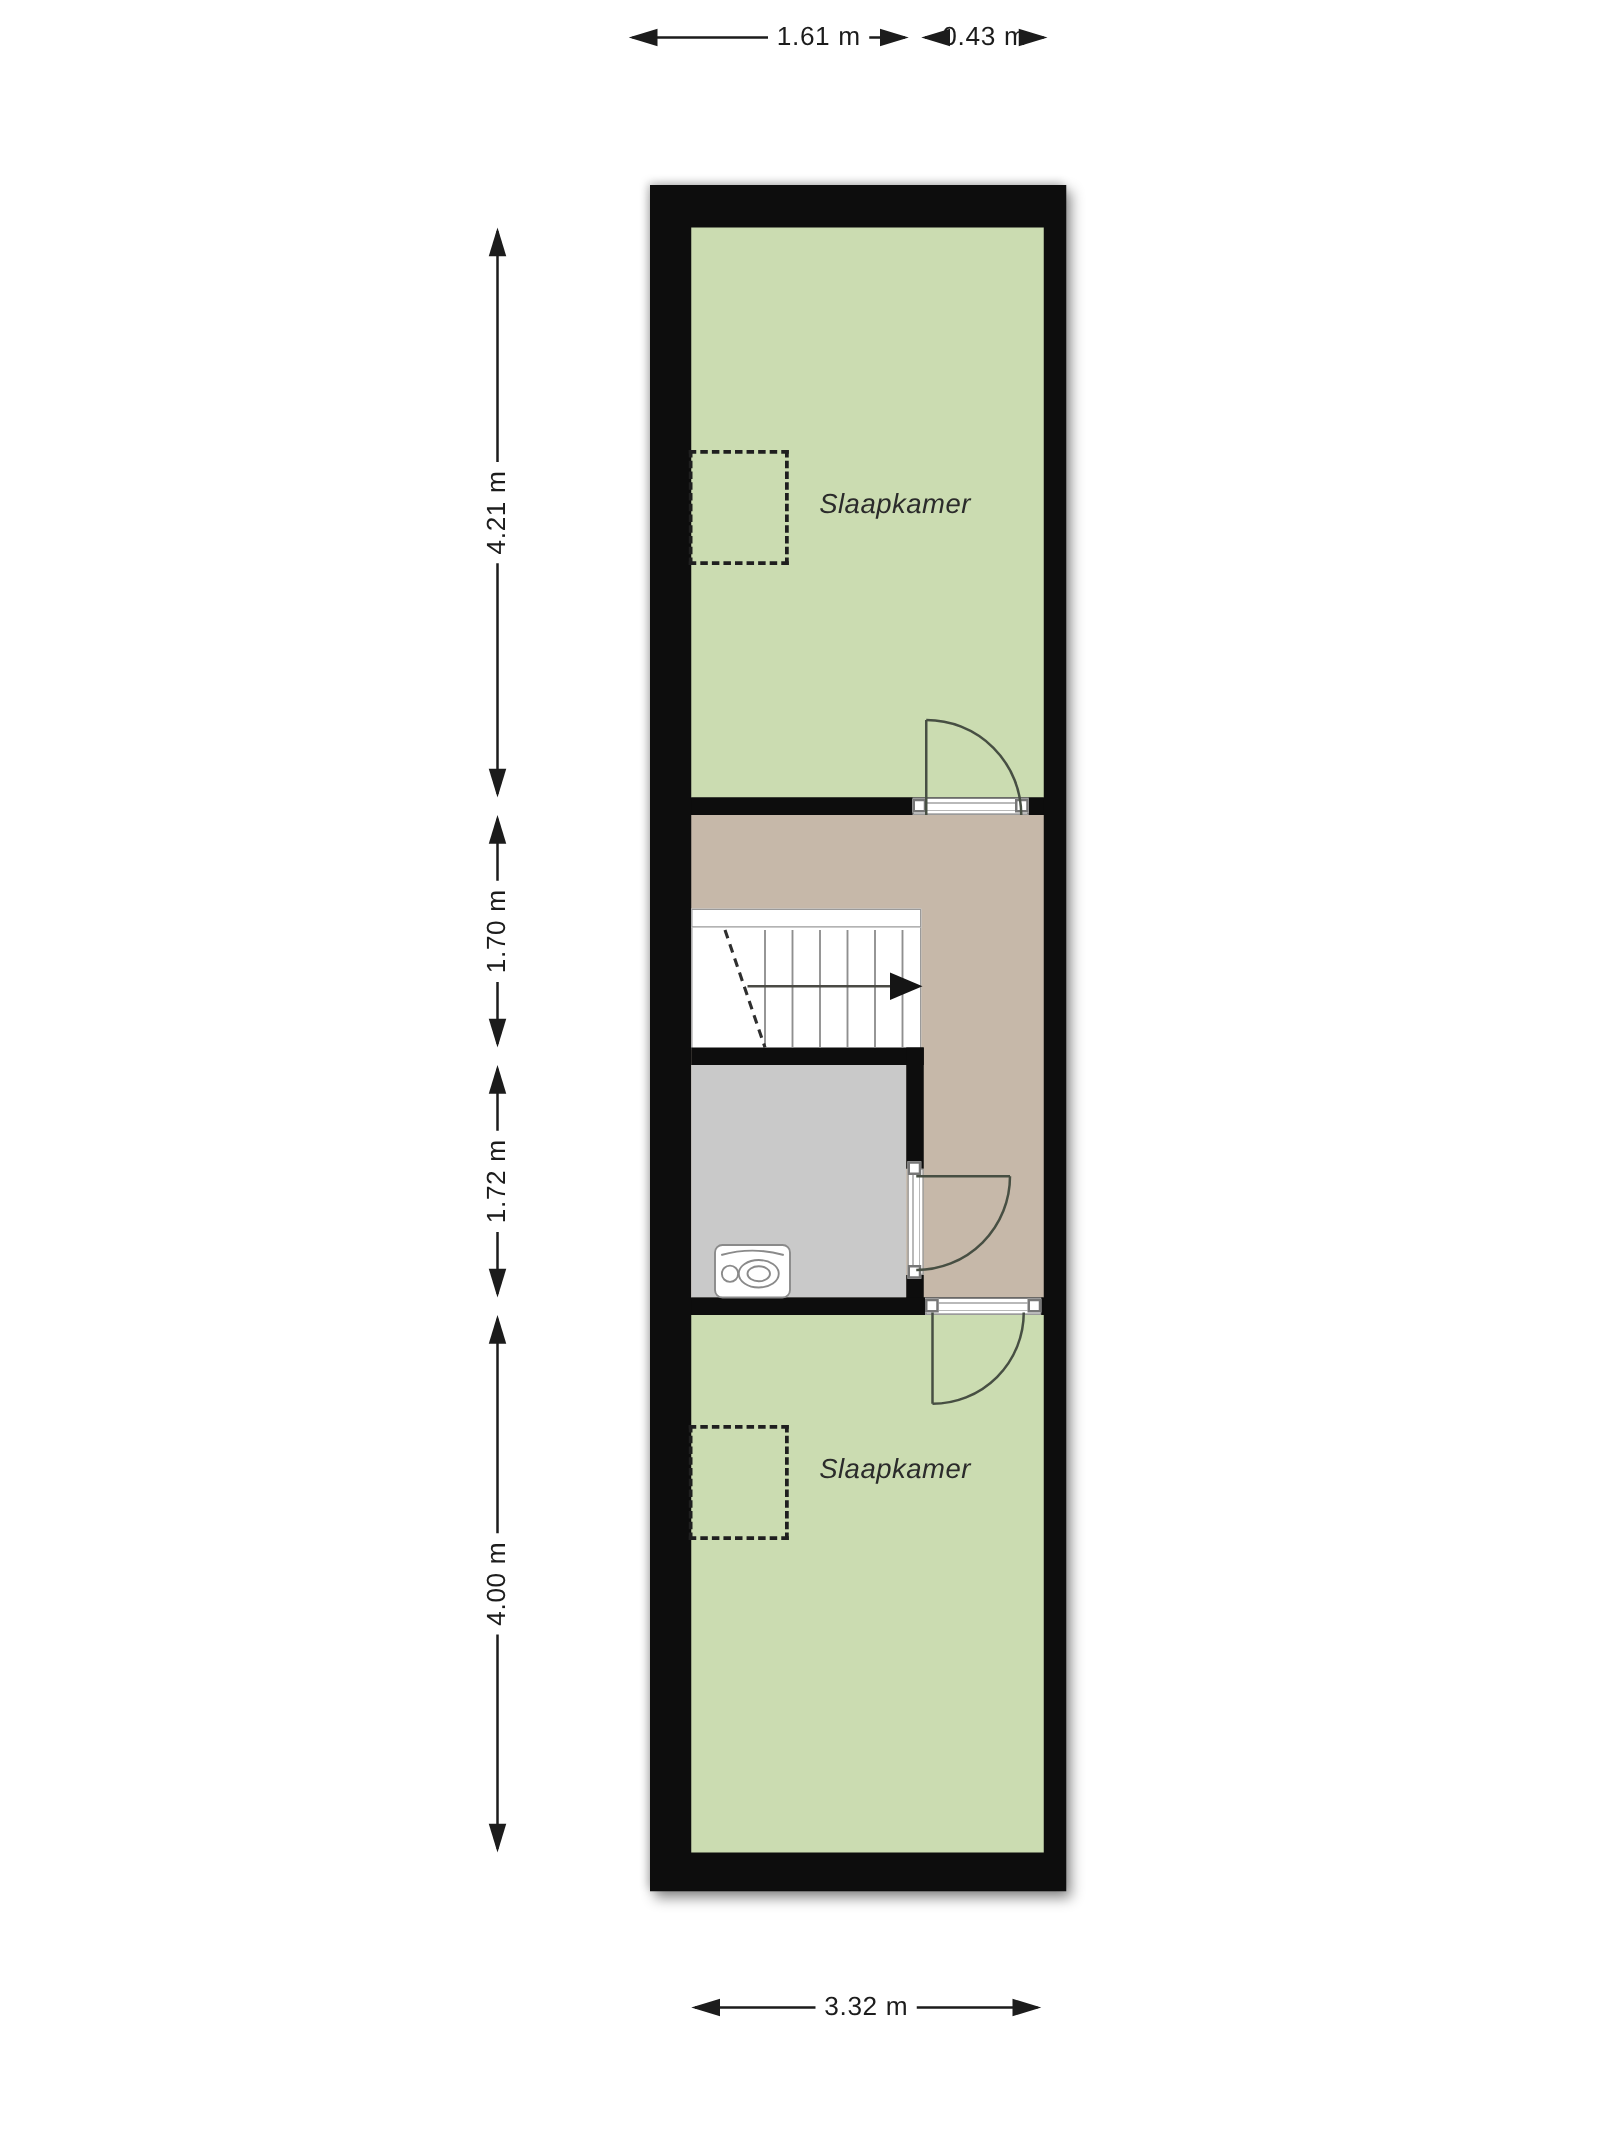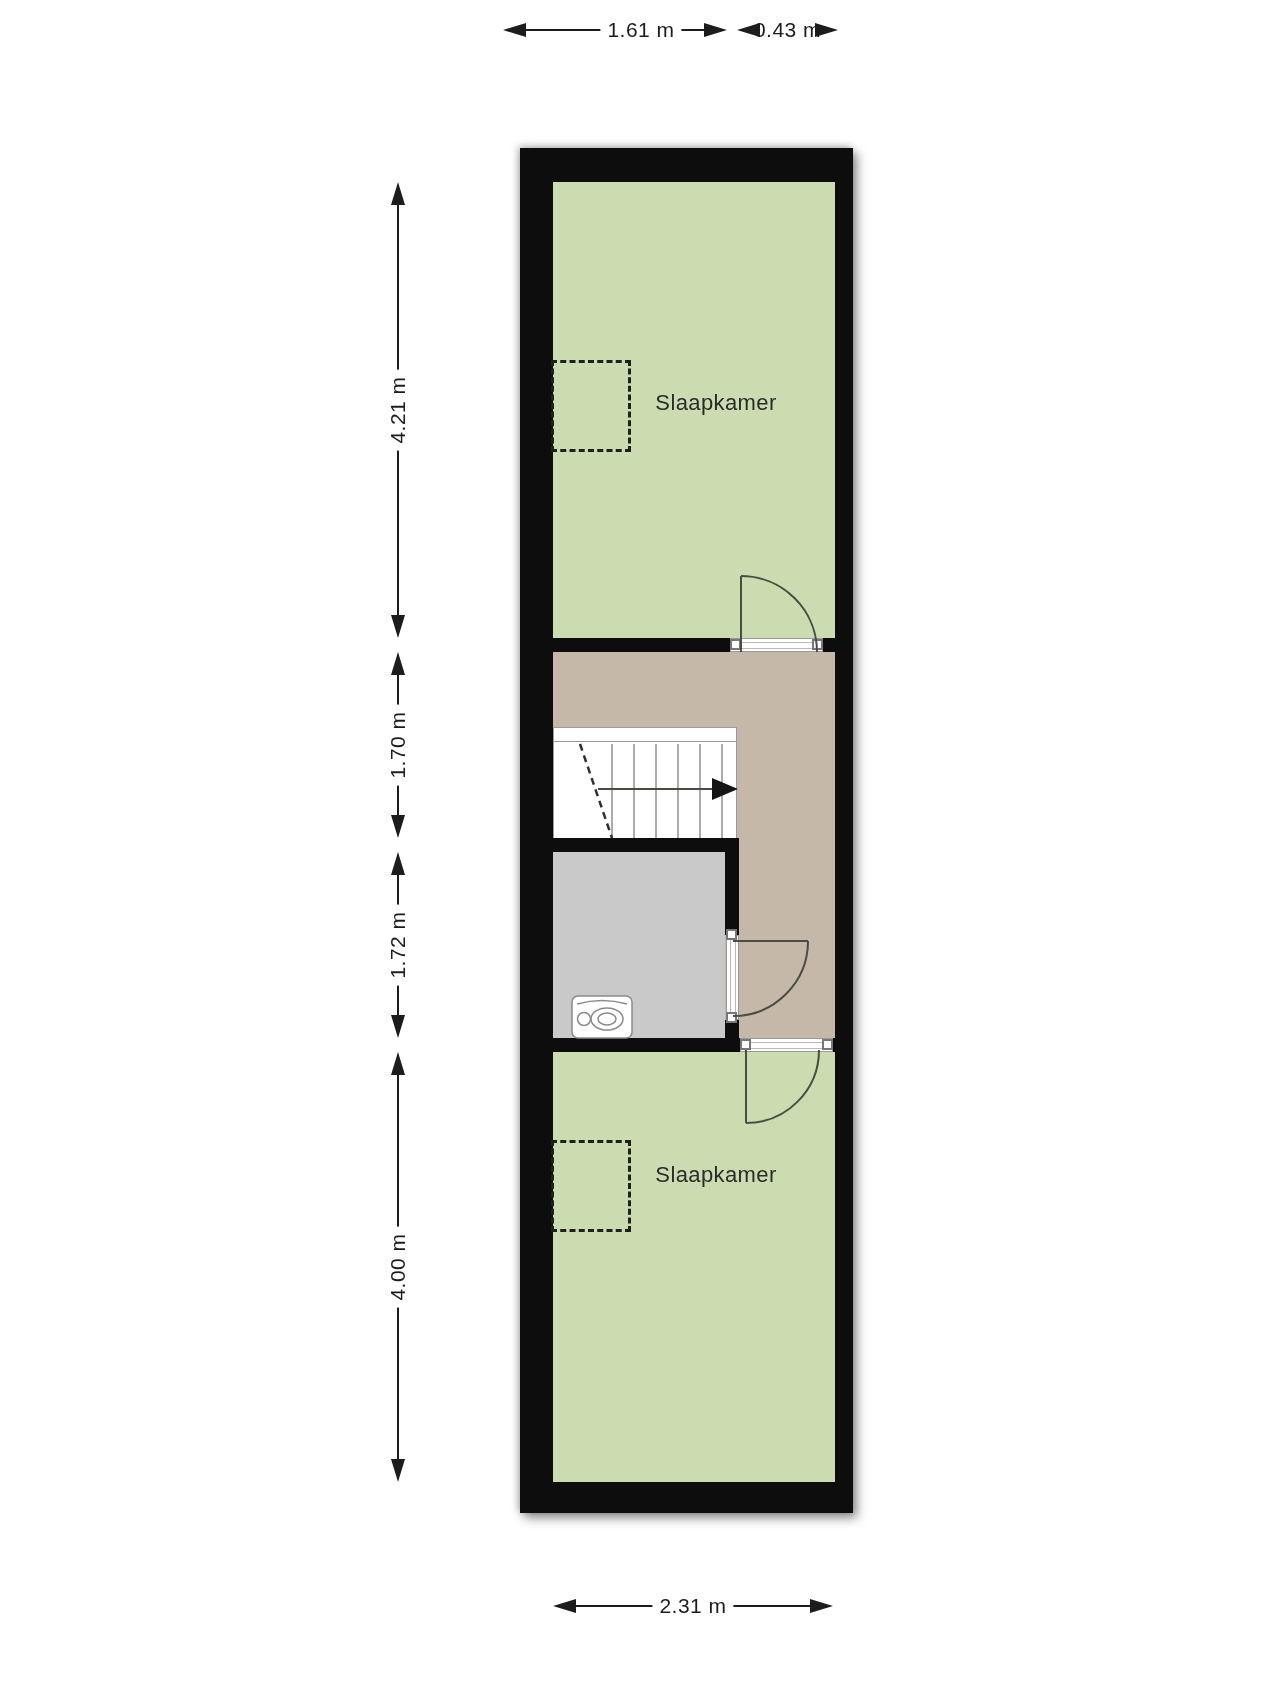--- a/index.html
+++ b/index.html
@@ -14,27 +14,28 @@
   .arr { position:absolute; width:0; height:0; z-index:2; }
   .arr.a-left  { left:0; top:50%; margin-top:-7px; border-top:7px solid transparent; border-bottom:7px solid transparent; border-right:23px solid var(--dim); }
   .arr.a-right { right:0; top:50%; margin-top:-7px; border-top:7px solid transparent; border-bottom:7px solid transparent; border-left:23px solid var(--dim); }
   .arr.a-up    { top:0; left:50%; margin-left:-7px; border-left:7px solid transparent; border-right:7px solid transparent; border-bottom:23px solid var(--dim); }
   .arr.a-down  { bottom:0; left:50%; margin-left:-7px; border-left:7px solid transparent; border-right:7px solid transparent; border-top:23px solid var(--dim); }
   .dim-label {
     position:absolute; left:50%; top:50%; transform:translate(-50%,-50%);
     background:#ffffff; padding:1px 7px; font-size:21px; color:var(--dim);
     white-space:nowrap; z-index:1; letter-spacing:0.5px;
   }
-  .dim-label.shift-r { margin-left:26px; }
+  .dim-label.shift-r { margin-left:40px; }
   .dim-v .dim-label { transform:translate(-50%,-50%) rotate(-90deg); }
   
   #plan {
     position:absolute; left:520px; top:148px; width:333px; height:1365px;
     background:var(--wall);
     box-shadow:4px 5px 10px rgba(0,0,0,0.45), -2px -2px 7px rgba(0,0,0,0.25);
+    font-style:italic;
   }
   #plan .abs { position:absolute; }
   .room-green { background:var(--bedroom); }
   .room-hall  { background:var(--hall); }
   .room-gray  { background:var(--toilet); }
   .wall-bar   { background:var(--wall); }
   .stairs-box { background:#ffffff; border:1px solid #9a9a9a; box-sizing:border-box; }
   .stairs-band{ background:#ffffff; border:1px solid #9a9a9a; box-sizing:border-box; }
   .threshold-h {
     box-sizing:border-box; border:1px solid #9a9a9a;
@@ -101,21 +102,21 @@
     <div class="line-v"></div>
     <span class="arr a-up"></span>
     <span class="arr a-down"></span>
     <span class="dim-label">4.00 m</span>
   </div>
 
   <div class="dim dim-h" style="left:553px; top:1594px; width:280px; height:24px;">
     <div class="line-h"></div>
     <span class="arr a-left"></span>
     <span class="arr a-right"></span>
-    <span class="dim-label">2.31 m</span>
+    <span class="dim-label">3.32 m</span>
   </div>
 
   <div id="plan">
 
     <div class="abs room-green" style="left:33px; top:34px;  width:282px; height:456px;"></div>
     <div class="abs room-hall" style="left:33px; top:504px; width:282px; height:386px;"></div>
     <div class="abs room-gray" style="left:33px; top:704px; width:172px; height:186px;"></div>
     <div class="abs room-green" style="left:33px; top:904px; width:282px; height:430px;"></div>
 
     <div class="abs stairs-box" style="left:33px; top:579px; width:184px; height:113px;"></div>

